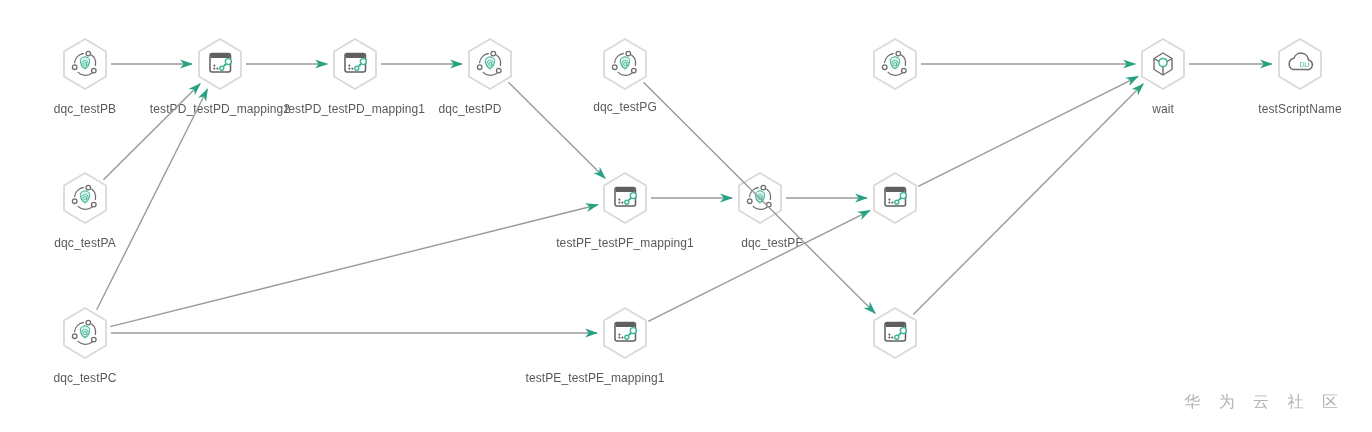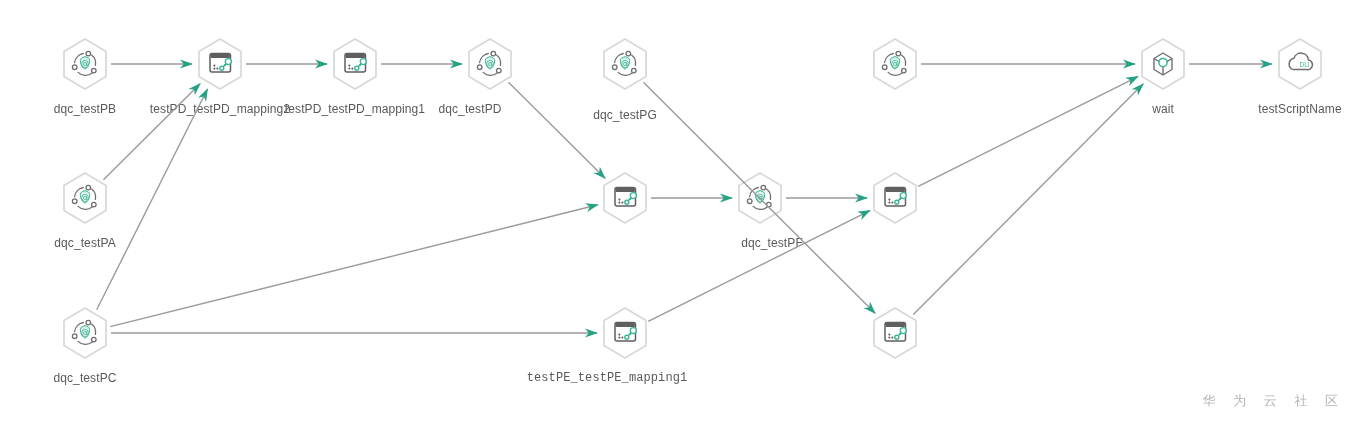--- a/index.html
+++ b/index.html
@@ -18,21 +18,21 @@
   .node-label{
     position:absolute;z-index:1;width:200px;
     text-align:center;
     font-size:12px;line-height:17px;
     color:var(--label-color,#595959);
     white-space:pre-line;
     letter-spacing:0.1px;
   }
   .watermark{
     position:absolute;right:27px;top:392px;z-index:4;
-    font-size:13px;
+    font-size:16px;
     letter-spacing:7px;
     color:var(--watermark-color,#b3b3b3);
     font-weight:500;
   }
 </style>
 </head>
 <body>
 
 <div id="stage">
   <svg class="edge-layer" width="1372" height="432">
@@ -131,21 +131,21 @@
       <path d="M 31.2,36.1 A 10.6,10.6 0 0 1 17.1,35.4"></path>
       <path d="M 13.6,25.6 A 10.6,10.6 0 0 1 22.3,16.5"></path>
     </g>
     <circle cx="27.3" cy="16.6" r="2.3" fill="#fff" stroke="#6f6f6f" stroke-width="1.3"></circle>
     <circle cx="13.7" cy="30.2" r="2.3" fill="#fff" stroke="#6f6f6f" stroke-width="1.3"></circle>
     <circle cx="32.8" cy="33.6" r="2.3" fill="#fff" stroke="#6f6f6f" stroke-width="1.3"></circle>
     <path d="M24,19.6 c3,1.2 4.7,1.5 4.7,4 c0,4.1 -2.3,7.4 -4.7,8.6 c-2.4,-1.2 -4.7,-4.5 -4.7,-8.6 c0,-2.5 1.7,-2.8 4.7,-4 z" fill="#d9f3ea" stroke="#3cb596" stroke-width="1"></path>
     <text x="24" y="29.3" font-size="8" text-anchor="middle" fill="#2aa58a" font-family="DejaVu Sans, sans-serif">@</text>
       </svg>
     </div>
-    <div class="node-label" style="left: 525px; top: 107px;">dqc_testPG</div>
+    <div class="node-label" style="left: 525px; top: 99px;">dqc_testPG</div>
     <div class="node" style="left: 871px; top: 37px;">
       <svg viewBox="0 0 48 54" width="48" height="54">
         <polygon points="24,2 45,14.5 45,39.5 24,52 3,39.5 3,14.5" fill="#ffffff" stroke="#d8d8d8" stroke-width="1.7" stroke-linejoin="round"></polygon>
     <g fill="none" stroke="#6f6f6f" stroke-width="1.3" stroke-linecap="round">
       <path d="M 30.6,18.1 A 10.6,10.6 0 0 1 34.4,28.4"></path>
       <path d="M 31.2,36.1 A 10.6,10.6 0 0 1 17.1,35.4"></path>
       <path d="M 13.6,25.6 A 10.6,10.6 0 0 1 22.3,16.5"></path>
     </g>
     <circle cx="27.3" cy="16.6" r="2.3" fill="#fff" stroke="#6f6f6f" stroke-width="1.3"></circle>
     <circle cx="13.7" cy="30.2" r="2.3" fill="#fff" stroke="#6f6f6f" stroke-width="1.3"></circle>
@@ -196,20 +196,21 @@
     <rect x="14.6" y="17.1" width="19.3" height="4" rx="1.2" fill="#5f5f5f"></rect>
     <circle cx="18.4" cy="28.6" r="1.05" fill="#5f5f5f"></circle>
     <circle cx="18.4" cy="31.6" r="1.05" fill="#5f5f5f"></circle>
     <circle cx="21.4" cy="31.6" r="1.05" fill="#5f5f5f"></circle>
     <path d="M26,31 L31,25.8" stroke="#3cb596" stroke-width="1.3"></path>
     <circle cx="32.3" cy="24.6" r="3" fill="#fff" stroke="#3cb596" stroke-width="1.4"></circle>
     <circle cx="25.8" cy="31.3" r="2" fill="#fff" stroke="#3cb596" stroke-width="1.4"></circle>
     <circle cx="28.9" cy="28.1" r="1.2" fill="#3cb596"></circle>
       </svg>
     </div>
+    <div class="node-label" style="left: 525px; top: 235px;">testPF_testPF_mapping1</div>
     <div class="node" style="left: 736px; top: 171px;">
       <svg viewBox="0 0 48 54" width="48" height="54">
         <polygon points="24,2 45,14.5 45,39.5 24,52 3,39.5 3,14.5" fill="#ffffff" stroke="#d8d8d8" stroke-width="1.7" stroke-linejoin="round"></polygon>
     <g fill="none" stroke="#6f6f6f" stroke-width="1.3" stroke-linecap="round">
       <path d="M 30.6,18.1 A 10.6,10.6 0 0 1 34.4,28.4"></path>
       <path d="M 31.2,36.1 A 10.6,10.6 0 0 1 17.1,35.4"></path>
       <path d="M 13.6,25.6 A 10.6,10.6 0 0 1 22.3,16.5"></path>
     </g>
     <circle cx="27.3" cy="16.6" r="2.3" fill="#fff" stroke="#6f6f6f" stroke-width="1.3"></circle>
     <circle cx="13.7" cy="30.2" r="2.3" fill="#fff" stroke="#6f6f6f" stroke-width="1.3"></circle>
@@ -256,21 +257,21 @@
     <rect x="14.6" y="17.1" width="19.3" height="4" rx="1.2" fill="#5f5f5f"></rect>
     <circle cx="18.4" cy="28.6" r="1.05" fill="#5f5f5f"></circle>
     <circle cx="18.4" cy="31.6" r="1.05" fill="#5f5f5f"></circle>
     <circle cx="21.4" cy="31.6" r="1.05" fill="#5f5f5f"></circle>
     <path d="M26,31 L31,25.8" stroke="#3cb596" stroke-width="1.3"></path>
     <circle cx="32.3" cy="24.6" r="3" fill="#fff" stroke="#3cb596" stroke-width="1.4"></circle>
     <circle cx="25.8" cy="31.3" r="2" fill="#fff" stroke="#3cb596" stroke-width="1.4"></circle>
     <circle cx="28.9" cy="28.1" r="1.2" fill="#3cb596"></circle>
       </svg>
     </div>
-    <div class="node-label" style="left: 507px; top: 370px; font-family: Liberation Mono, monospace;">testPE_testPE_mapping1</div>
+    <div class="node-label" style="left: 495px; top: 370px;">testPE_testPE_mapping1</div>
     <div class="node" style="left: 871px; top: 306px;">
       <svg viewBox="0 0 48 54" width="48" height="54">
         <polygon points="24,2 45,14.5 45,39.5 24,52 3,39.5 3,14.5" fill="#ffffff" stroke="#d8d8d8" stroke-width="1.7" stroke-linejoin="round"></polygon>
     <rect x="14" y="16.5" width="20.5" height="18.5" rx="2" fill="#fff" stroke="#5f5f5f" stroke-width="1.5"></rect>
     <rect x="14.6" y="17.1" width="19.3" height="4" rx="1.2" fill="#5f5f5f"></rect>
     <circle cx="18.4" cy="28.6" r="1.05" fill="#5f5f5f"></circle>
     <circle cx="18.4" cy="31.6" r="1.05" fill="#5f5f5f"></circle>
     <circle cx="21.4" cy="31.6" r="1.05" fill="#5f5f5f"></circle>
     <path d="M26,31 L31,25.8" stroke="#3cb596" stroke-width="1.3"></path>
     <circle cx="32.3" cy="24.6" r="3" fill="#fff" stroke="#3cb596" stroke-width="1.4"></circle>

